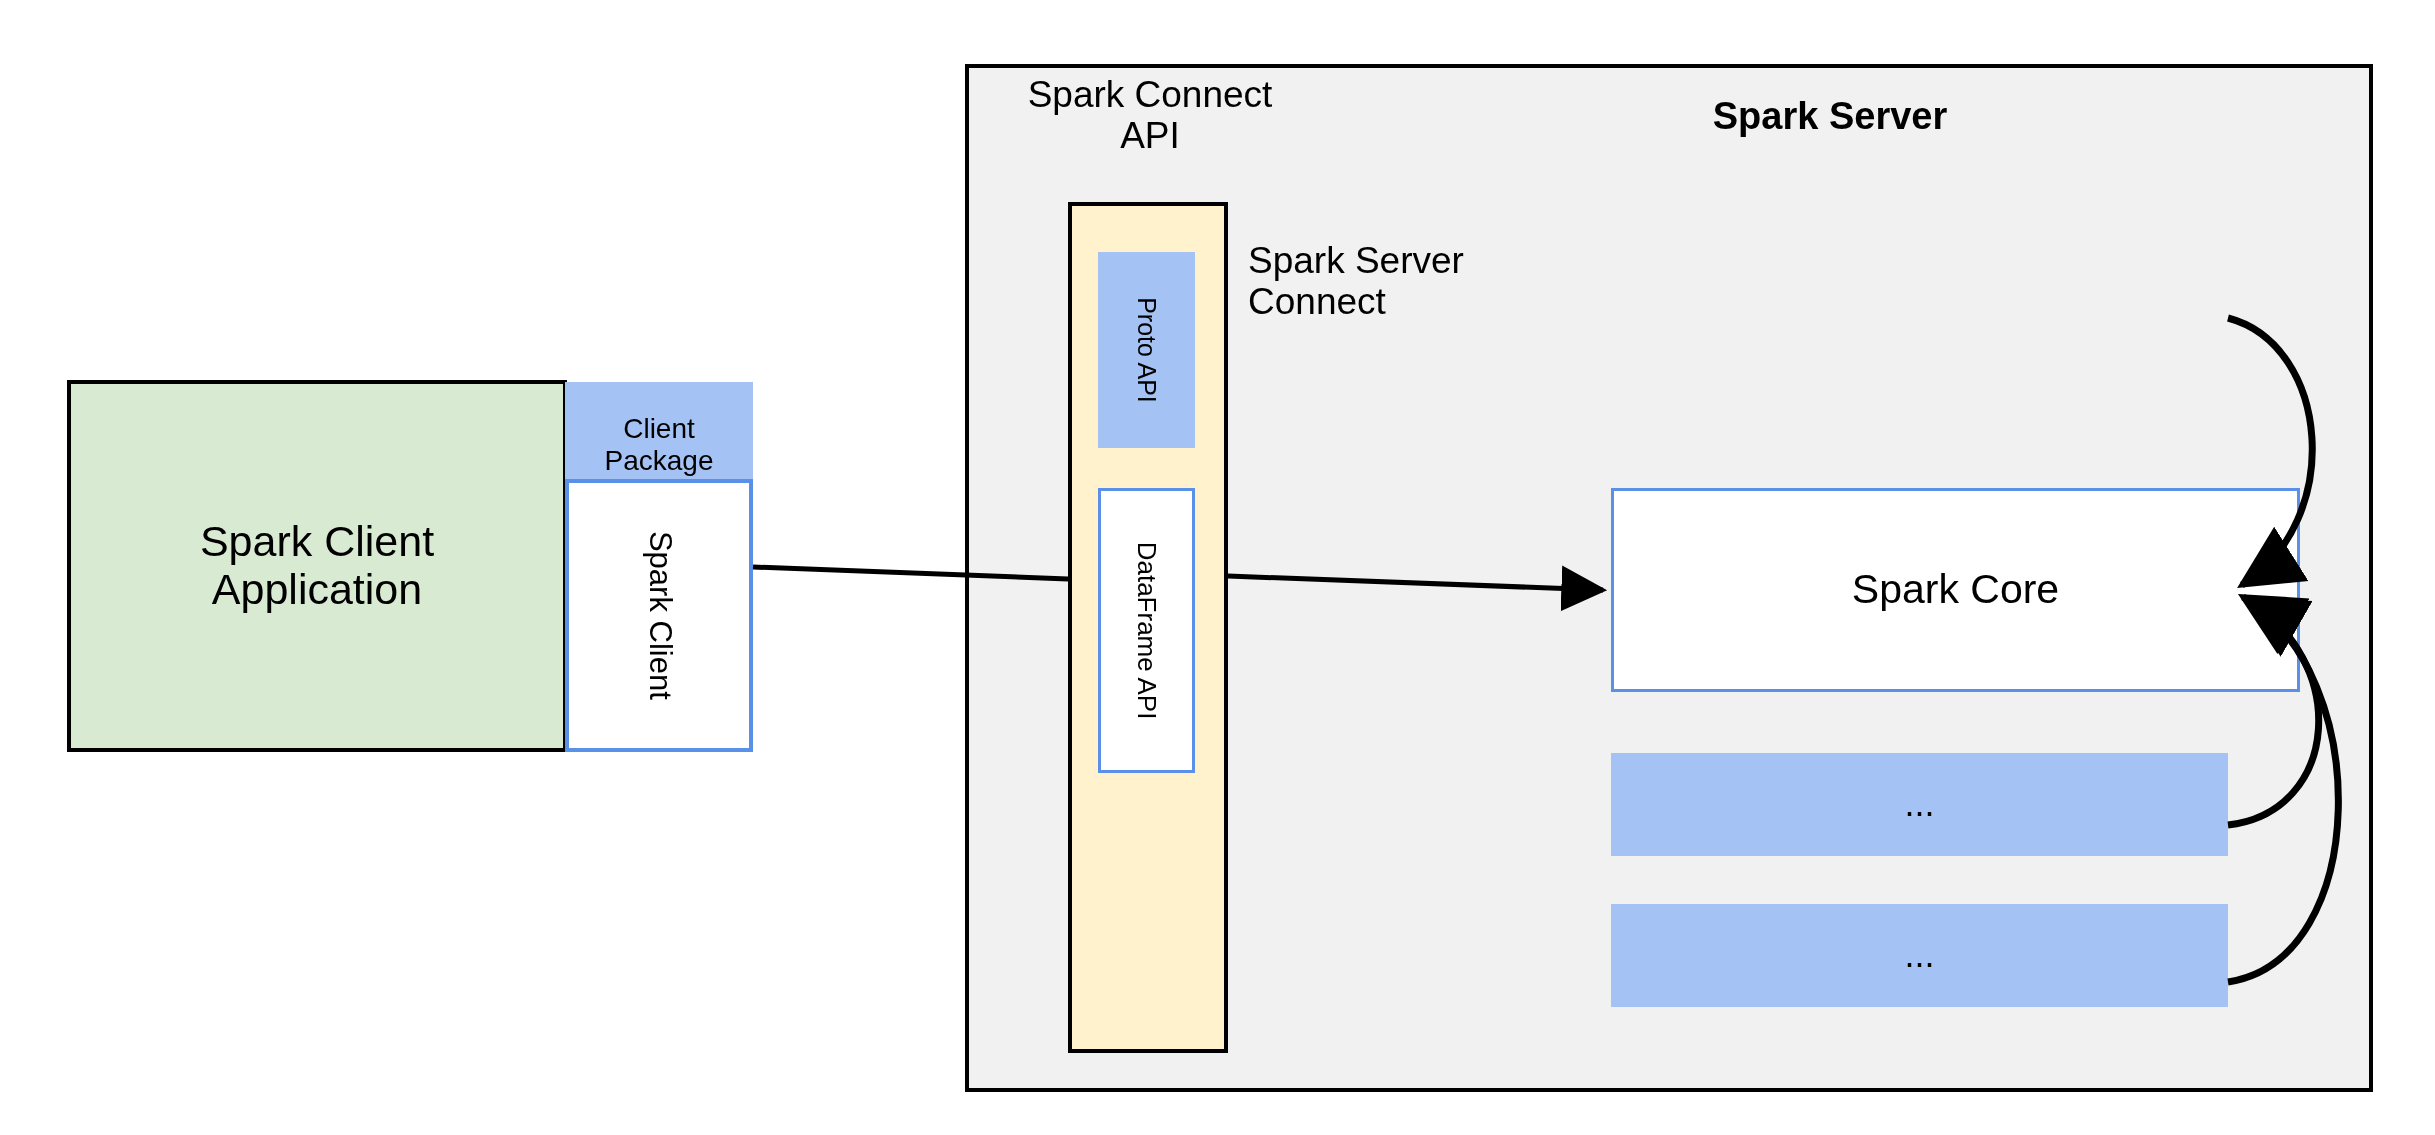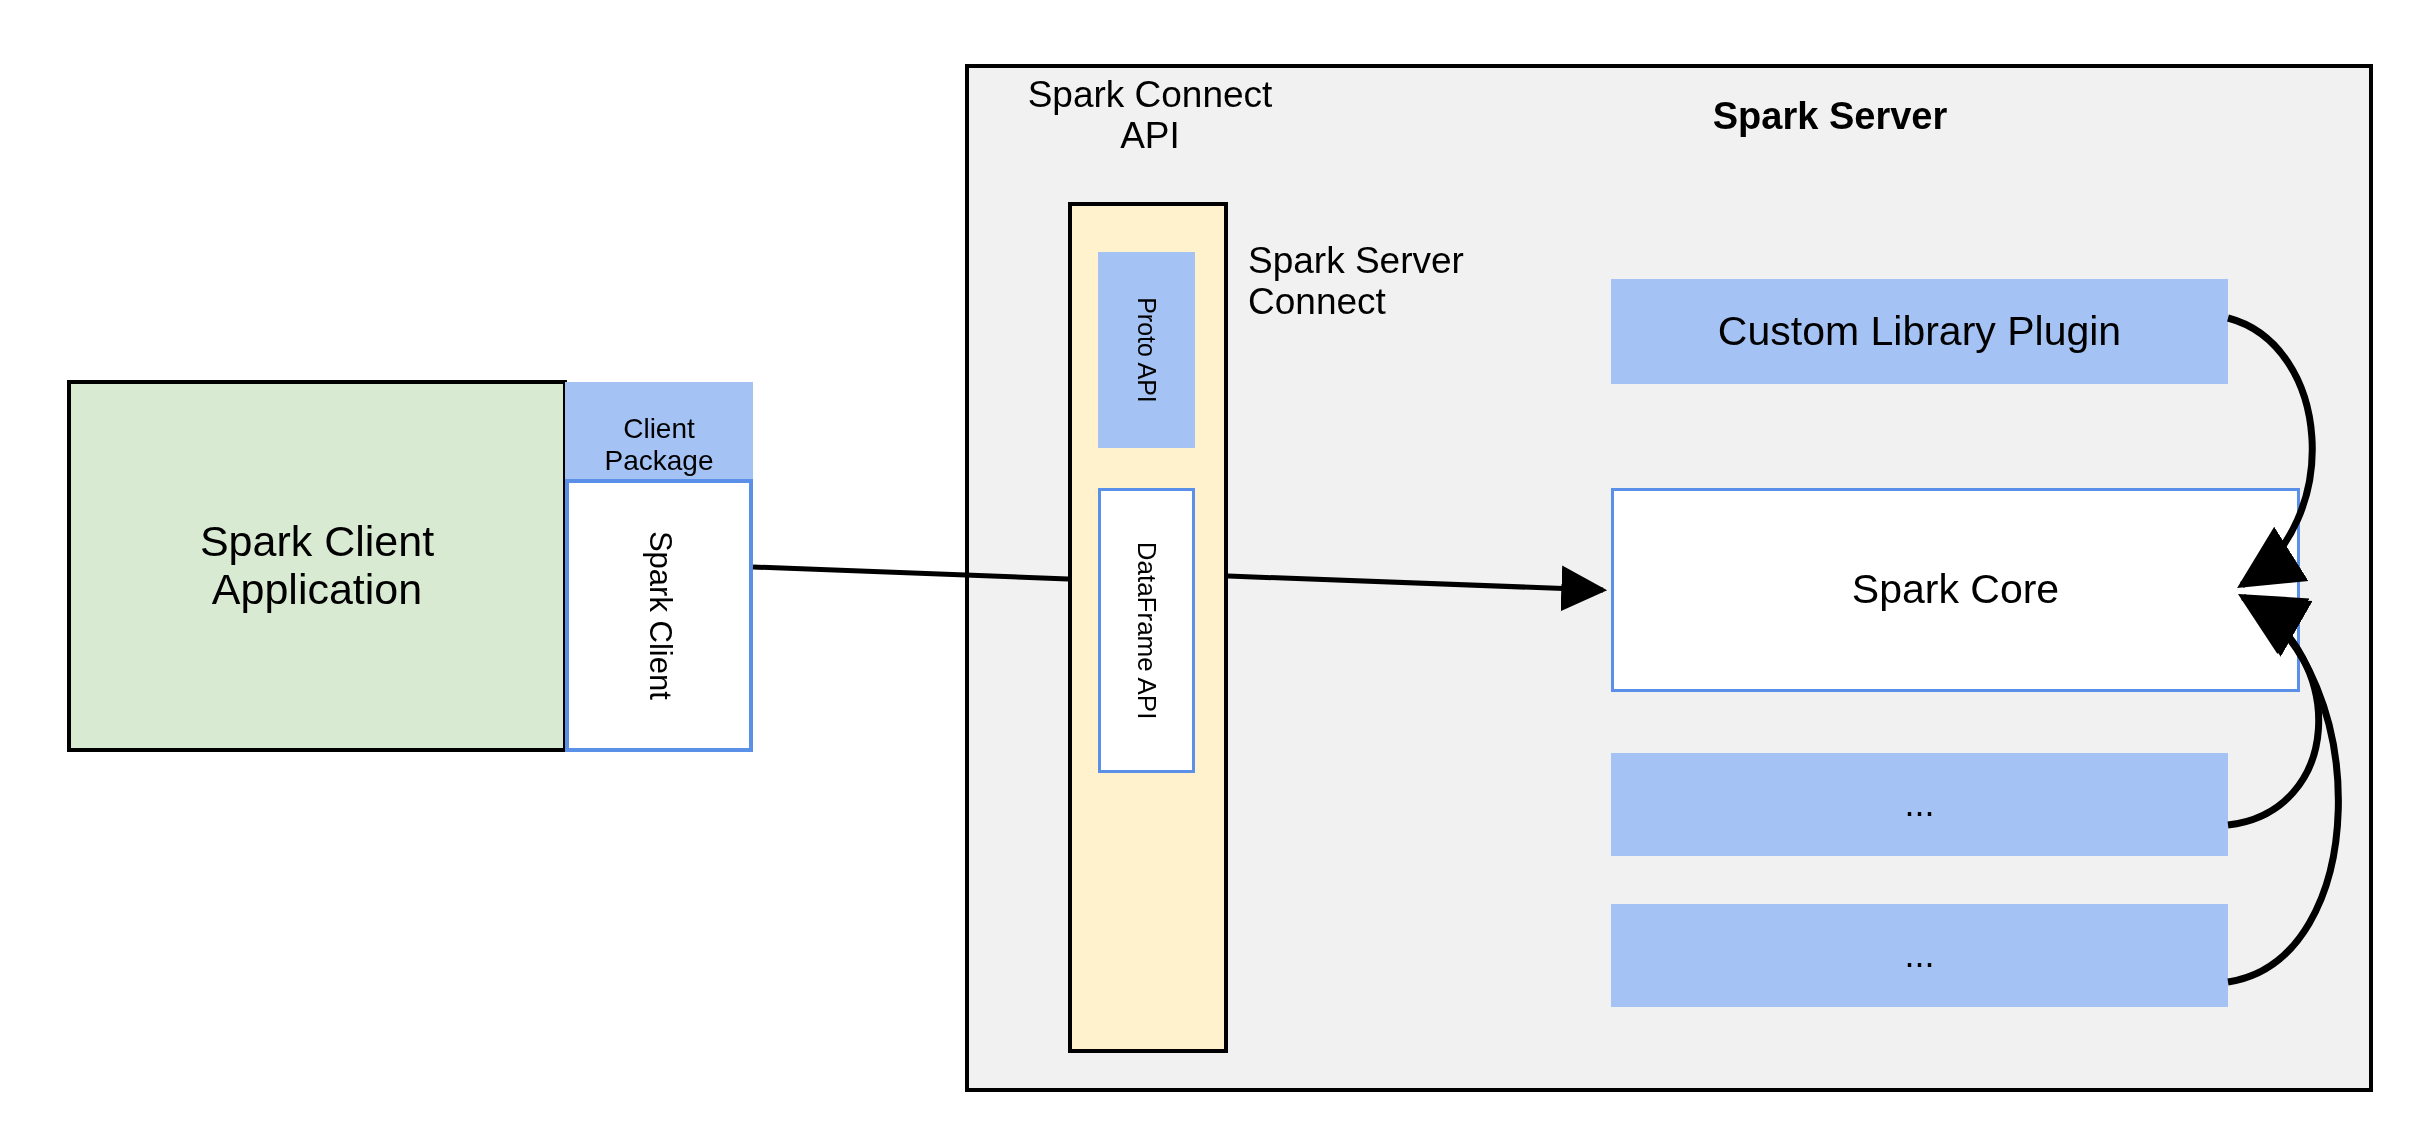--- a/index.html
+++ b/index.html
@@ -219,23 +219,20 @@
   <div class="node" id="connect-column"></div>
 
   <div class="node" id="proto-api">
     <div class="vlabel">Proto API</div>
   </div>
 
   <div class="node" id="dataframe-api">
     <div class="vlabel">DataFrame API</div>
   </div>
 
-  <div class="node" id="custom-library-plugin">
-    <div>Custom Library Plugin</div>
-  </div>
 
   <div class="node" id="spark-core">
     <div>Spark Core</div>
   </div>
 
   <div class="node" id="ellipsis-1">
     <div>...</div>
   </div>
 
   <div class="node" id="ellipsis-2">

